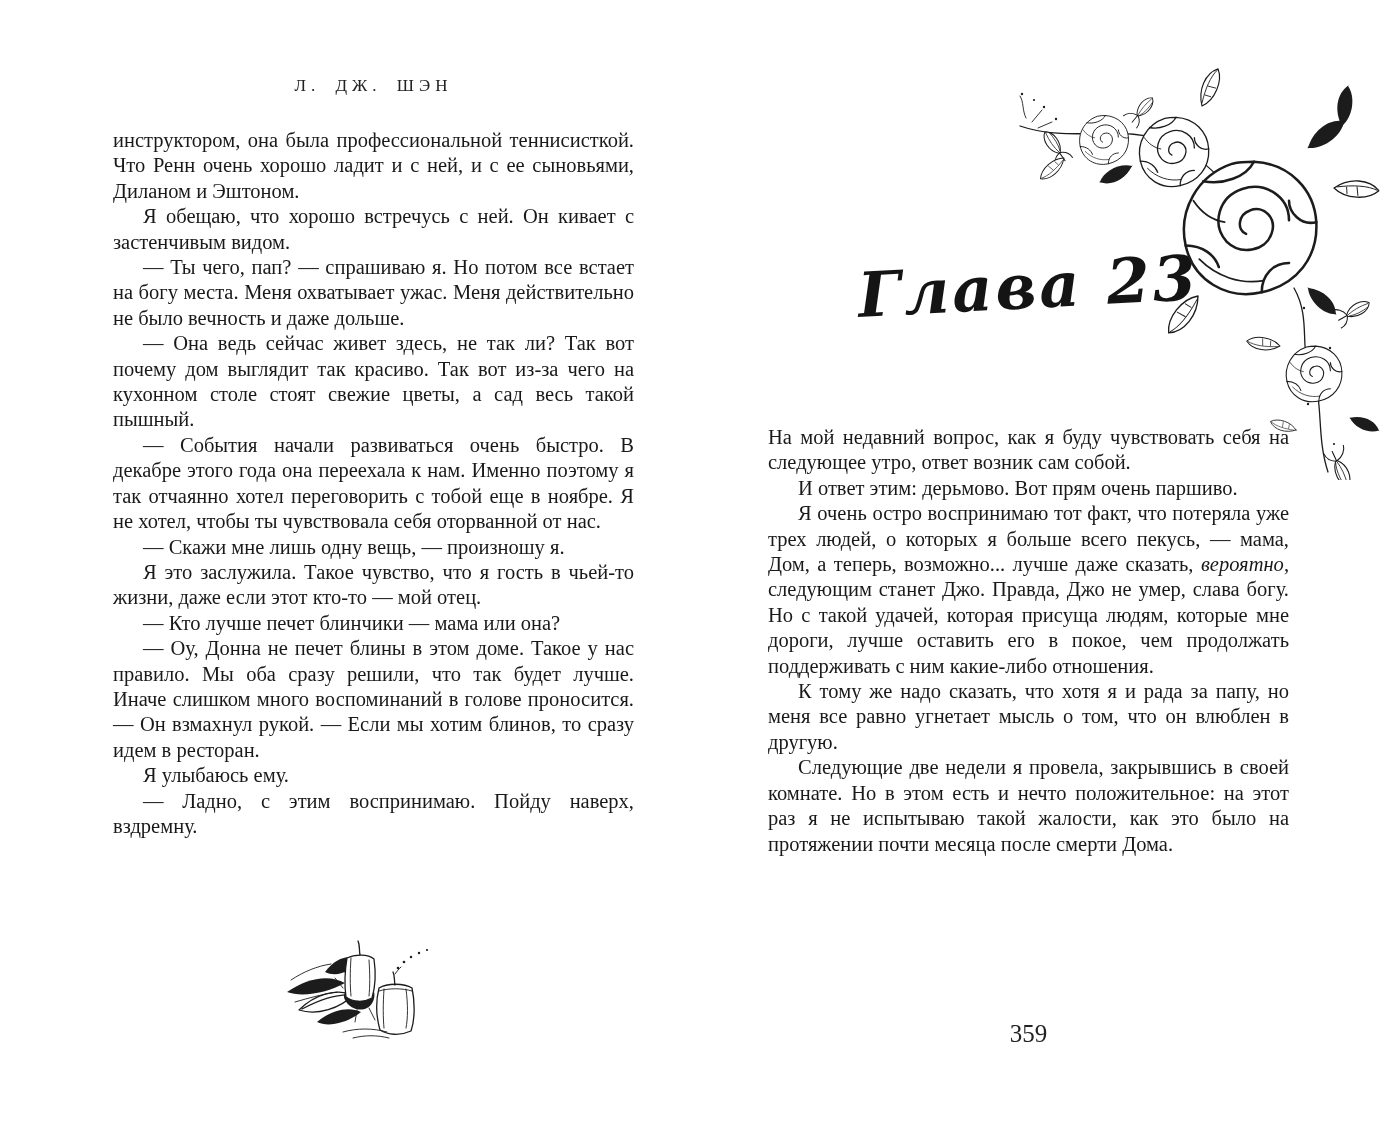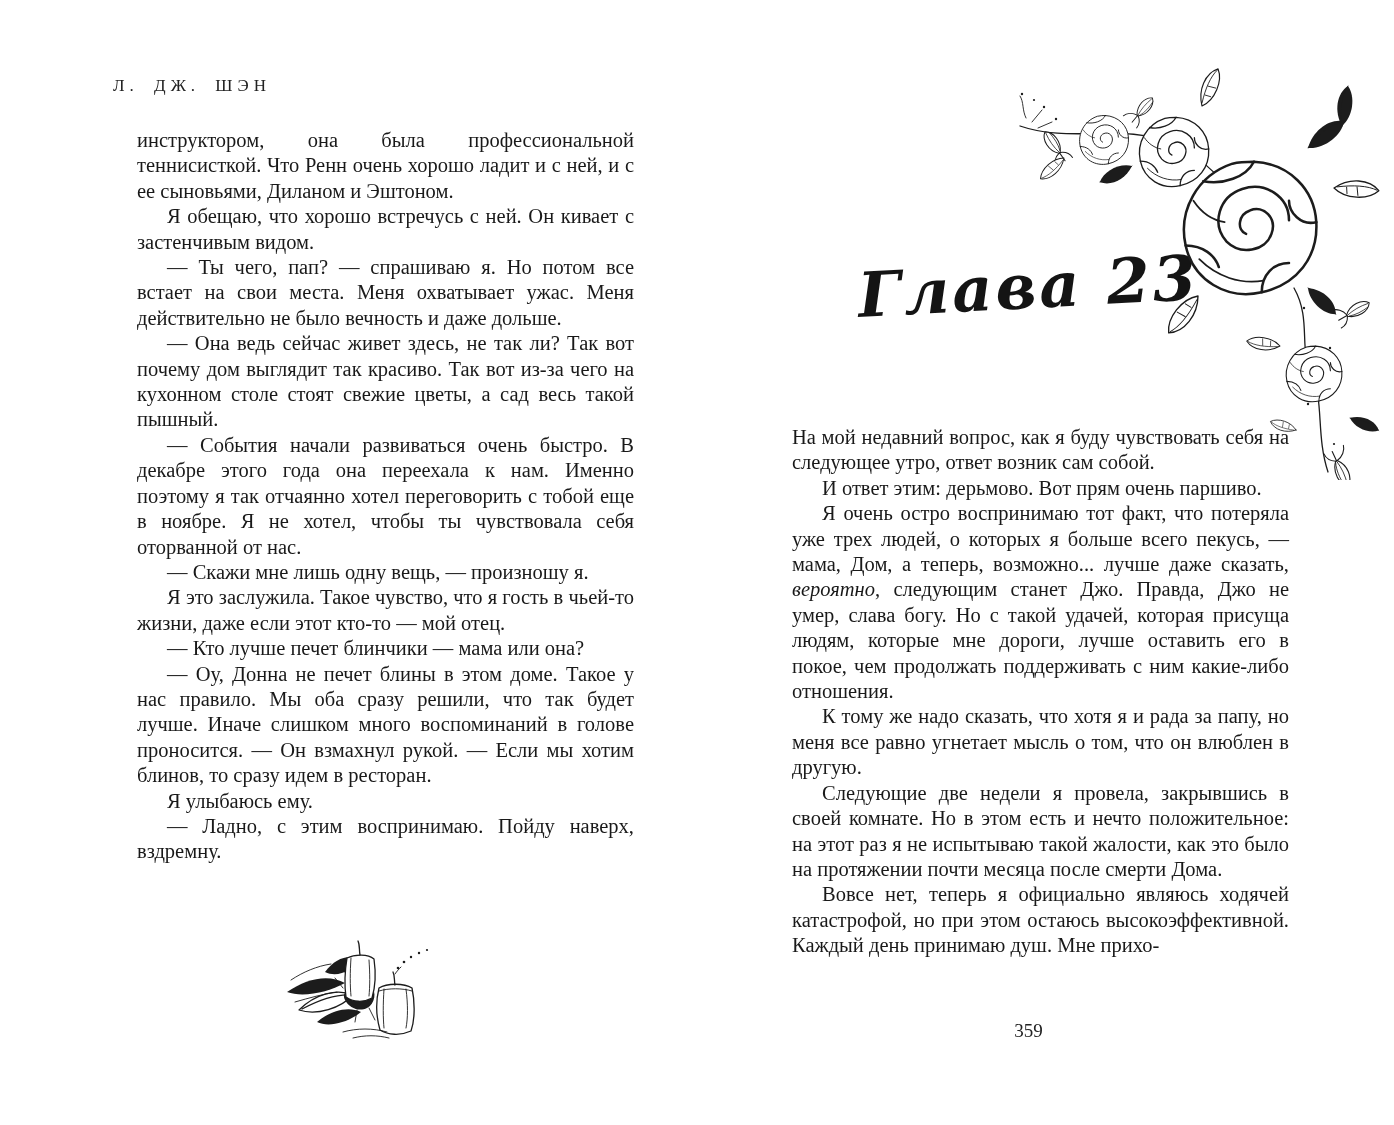--- a/index.html
+++ b/index.html
@@ -11,56 +11,57 @@
     font-family: "Liberation Serif", "DejaVu Serif", serif;
     color: #1a1a1a;
   }
 
   .page { position: absolute; top: 0; height: 1125px; width: 521px; }
   .page-left  { left: 113px; }
   .page-right { left: 768px; }
 
   .running-header {
     position: absolute; top: 76px; left: 0; width: 100%;
+    text-align: center;
     font-size: 17px;
     letter-spacing: 5px;
     word-spacing: 6px;
     color: #222;
   }
 
   .body-text {
     position: absolute; left: 0; width: 521px;
     font-size: 20.5px;
     line-height: 25.4px;
     text-align: justify;
     color: #191919;
   }
   .page-left  .body-text { top: 128px; }
   .page-right .body-text { top: 425px; }
 
-  .body-text p { text-indent: 30px; margin-left: 24px; }
+  .body-text p { text-indent: 30px; }
   .body-text p.no-indent { text-indent: 0; }
   .body-text em { }
 
   .chapter-title {
     position: absolute; top: 250px; left: 0; width: 100%;
     text-align: center;
     font-family: "DejaVu Serif", serif;
     font-style: italic;
     font-weight: bold;
     font-size: 62px;
     letter-spacing: 3px;
     transform: rotate(-3deg);
     color: #141414;
   }
 
   .page-number {
     position: absolute; top: 1020px; left: 0; width: 100%;
     text-align: center;
-    font-size: 19px;
+    font-size: 25px;
     color: #222;
   }
 
   
   .rose-art   { position: absolute; left: 1012px; top: 48px;  width: 382px; height: 432px; }
   .candle-art { position: absolute; left: 283px;  top: 928px; width: 172px; height: 122px; }
 
   .ln { stroke: #1c1c1c; stroke-width: 1.3; fill: none; stroke-linecap: round; stroke-linejoin: round; }
   .fw { fill: #ffffff; }
   .fd { fill: #1c1c1c; }
@@ -68,21 +69,21 @@
 </style>
 </head>
 <body>
 
 <div class="page page-left">
   <div class="running-header">Л. ДЖ. ШЭН</div>
 
   <div class="body-text">
     <p class="no-indent">инструктором, она была профессиональной теннисисткой. Что Ренн очень хорошо ладит и с ней, и с ее сыновьями, Диланом и Эштоном.</p>
     <p>Я обещаю, что хорошо встречусь с ней. Он кивает с застенчивым видом.</p>
-    <p>— Ты чего, пап? — спрашиваю я. Но потом все встает на свои места. Меня охватывает ужас. Меня действительно не было вечность и даже дольше.</p>
+    <p>— Ты чего, пап? — спрашиваю я. Но потом все встает на богу места. Меня охватывает ужас. Меня действительно не было вечность и даже дольше.</p>
     <p>— Она ведь сейчас живет здесь, не так ли? Так вот почему дом выглядит так красиво. Так вот из-за чего на кухонном столе стоят свежие цветы, а сад весь такой пышный.</p>
     <p>— События начали развиваться очень быстро. В декабре этого года она переехала к нам. Именно поэтому я так отчаянно хотел переговорить с тобой еще в ноябре. Я не хотел, чтобы ты чувствовала себя оторванной от нас.</p>
     <p>— Скажи мне лишь одну вещь, — произношу я.</p>
     <p>Я это заслужила. Такое чувство, что я гость в чьей-то жизни, даже если этот кто-то — мой отец.</p>
     <p>— Кто лучше печет блинчики — мама или она?</p>
     <p>— Оу, Донна не печет блины в этом доме. Такое у нас правило. Мы оба сразу решили, что так будет лучше. Иначе слишком много воспоминаний в голове проносится. — Он взмахнул рукой. — Если мы хотим блинов, то сразу идем в ресторан.</p>
     <p>Я улыбаюсь ему.</p>
     <p>— Ладно, с этим воспринимаю. Пойду наверх, вздремну.</p>
   </div>
 </div>
@@ -119,21 +120,20 @@
 
 <div class="page page-right">
   <div class="chapter-title">Глава 23</div>
 
   <div class="body-text">
     <p class="no-indent">На мой недавний вопрос, как я буду чувствовать себя на следующее утро, ответ возник сам собой.</p>
     <p>И ответ этим: дерьмово. Вот прям очень паршиво.</p>
     <p><span>Я очень остро воспринимаю тот факт, что потеряла уже трех людей, о которых я больше всего пекусь, — мама, Дом, а теперь, возможно... лучше даже сказать, </span><em>вероятно</em><span>, следующим станет Джо. Правда, Джо не умер, слава богу. Но с такой удачей, которая присуща людям, которые мне дороги, лучше оставить его в покое, чем продолжать поддерживать с ним какие-либо отношения.</span></p>
     <p>К тому же надо сказать, что хотя я и рада за папу, но меня все равно угнетает мысль о том, что он влюблен в другую.</p>
     <p>Следующие две недели я провела, закрывшись в своей комнате. Но в этом есть и нечто положительное: на этот раз я не испытываю такой жалости, как это было на протяжении почти месяца после смерти Дома.</p>
-    <p>Вовсе нет, теперь я официально являюсь ходячей катастрофой, но при этом остаюсь высокоэффективной. Каждый день принимаю душ. Мне прихо-</p>
   </div>
 
   <div class="page-number">359</div>
 </div>
 
 <svg class="rose-art" viewBox="0 0 382 432">
   <defs>
     <g id="rose">
       <path class="ln fw" d="M2,-34 C20,-33 33,-20 34,-3 C35,15 24,29 6,33 C-12,37 -29,27 -33,9 C-37,-9 -27,-27 -9,-33 C-5,-34 -1,-34 2,-34 Z"></path>
       <path class="ln" d="M2,-34 C-2,-26 -14,-22 -24,-24 M34,-3 C26,-1 20,-8 20,-14 M6,33 C6,24 12,18 20,18 M-33,9 C-24,9 -18,14 -16,20"></path>

